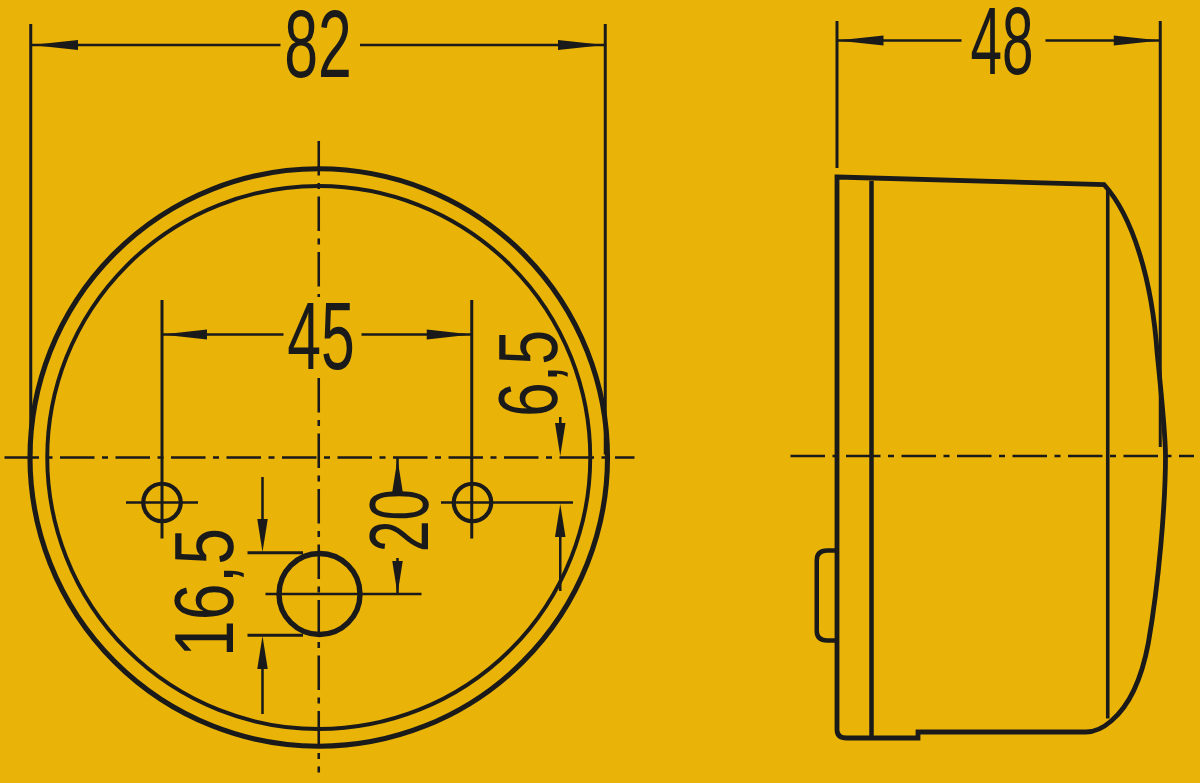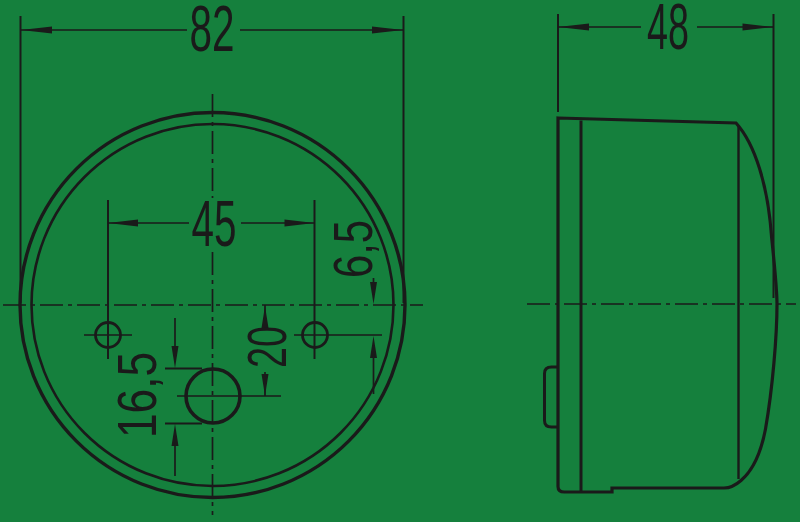--- a/index.html
+++ b/index.html
@@ -1,16 +1,16 @@
 <!DOCTYPE html>
 <html><head>
 <meta charset="utf-8">
 <style>
   html,body{margin:0;padding:0;background:#ffffff;}
-  .stage{position:relative;width:800px;height:522px;background:#15803d;overflow:hidden;}
+  .stage{position:relative;width:800px;height:522px;background:#eab308;overflow:hidden;}
   svg{display:block;}
   .dim-text{font-family:"Liberation Sans",sans-serif;font-size:64px;fill:#1a1a1a;}
   .dim-text-rot{font-family:"Liberation Sans",sans-serif;font-size:56px;fill:#1a1a1a;}
   .obj{stroke:#1a1a1a;fill:none;}
   .thin{stroke:#1a1a1a;fill:none;stroke-width:1.7;}
   .ext{stroke:#1a1a1a;fill:none;stroke-width:2;}
   .cline{stroke:#1a1a1a;fill:none;stroke-width:1.7;stroke-dasharray:23 5 4 5;}
   .arrow{fill:#1a1a1a;stroke:none;}
 </style>
 </head>

